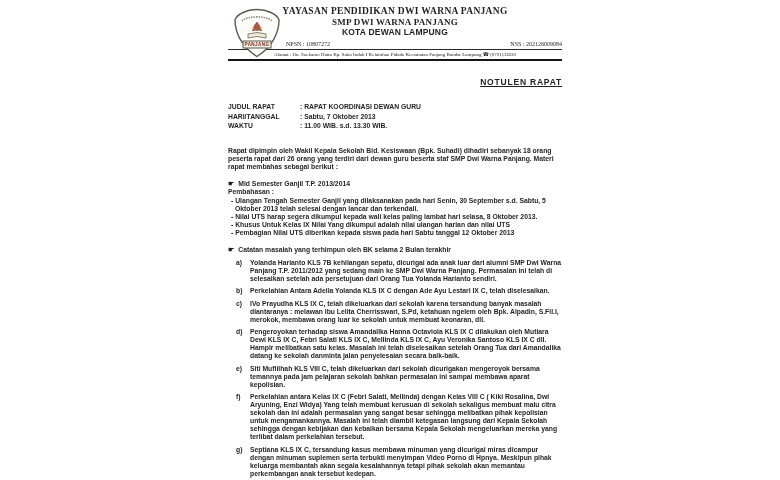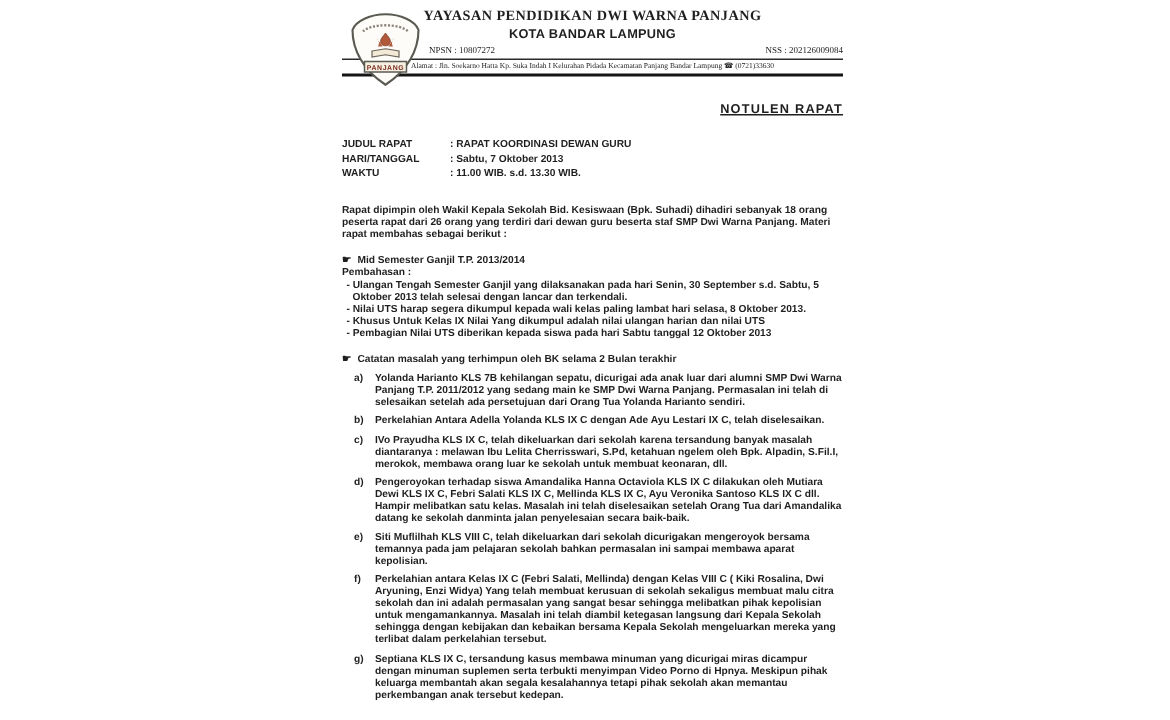--- a/index.html
+++ b/index.html
@@ -56,21 +56,22 @@
         <path d="M27 14 C29 17 31 18 30 21 C29 23 25 23 24 21 C23 18 25 17 27 14 Z" fill="#b0593b" stroke="#7a3a24" stroke-width="0.5"></path>
         <path d="M21 17 C23 19 23 21 22 23 L25 23 Z" fill="#b0593b"></path>
         <path d="M33 17 C31 19 31 21 32 23 L29 23 Z" fill="#b0593b"></path>
         <path d="M18 26 L27 24.5 L36 26 L36 30 L27 28.5 L18 30 Z" fill="#f2ead6" stroke="#6a6358" stroke-width="0.8"></path>
         <rect x="13" y="33" width="28" height="7" fill="#f5efe2" stroke="#5a5a52" stroke-width="1"></rect>
         <text x="27" y="38.4" text-anchor="middle" font-family="Liberation Sans, sans-serif" font-size="4.6" font-weight="bold" fill="#7a2a1a" letter-spacing="0.4">PANJANG</text>
       </svg>
 
       <div class="head-text">
         <div class="org">YAYASAN PENDIDIKAN DWI WARNA PANJANG</div>
-        <div class="city">KOTA BANDAR LAMPUNG</div>
+        <div class="school">SMP DWI WARNA PANJANG</div>
+        <div class="city">KOTA DEWAN LAMPUNG</div>
       </div>
 
       <div class="ids">
         <span>NPSN : 10807272</span>
         <span>NSS : 202126009084</span>
       </div>
       <div class="thin-rule"></div>
       <div class="addr">Alamat : Jln. Soekarno Hatta Kp. Suka Indah I Kelurahan Pidada Kecamatan Panjang Bandar Lampung ☎ (0721)33630</div>
       <div class="thick-rule"></div>
     </div>

